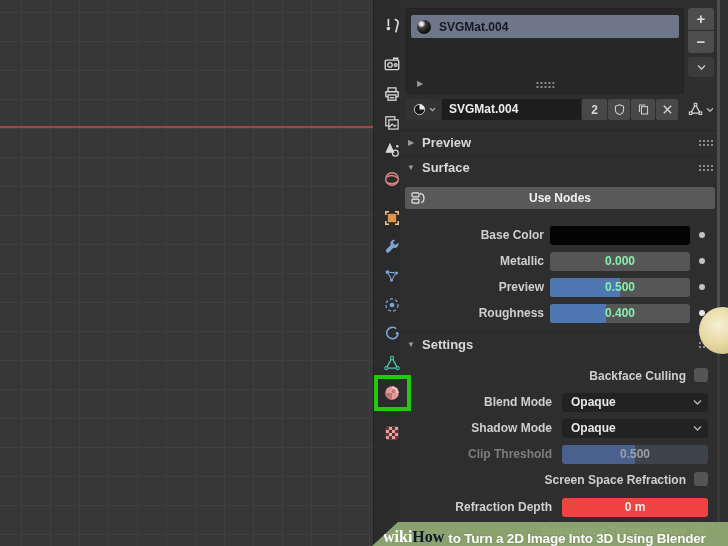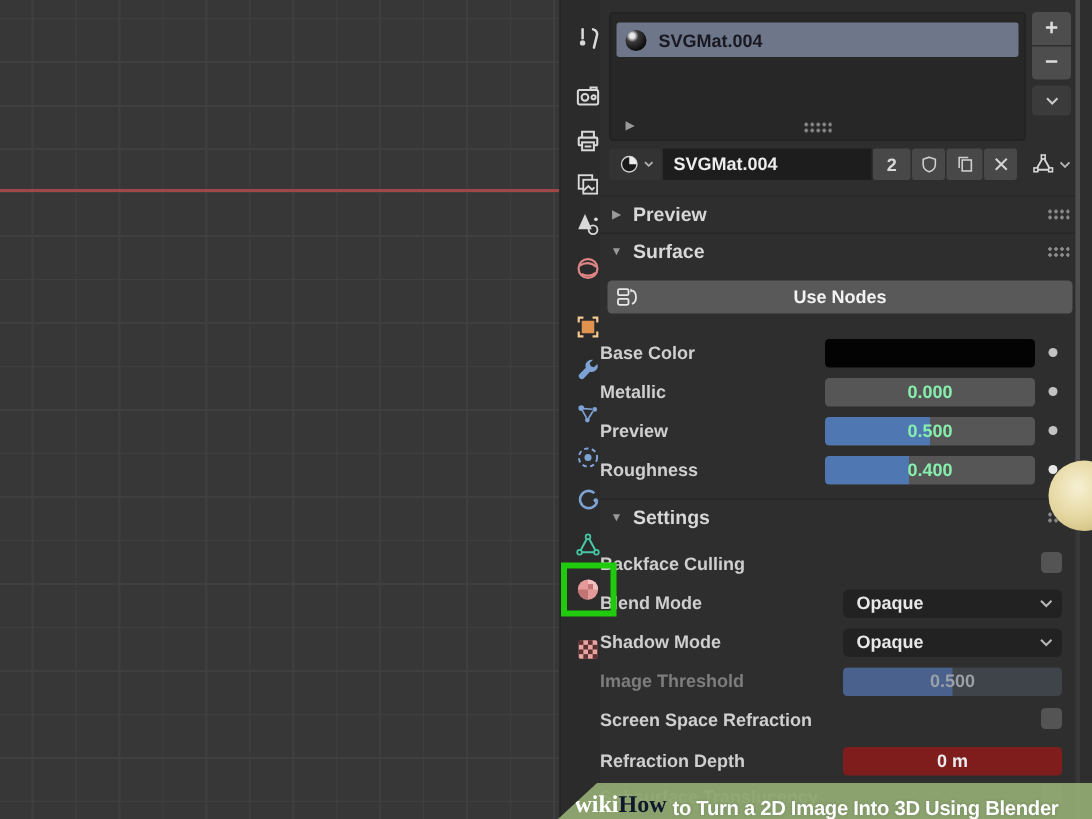--- a/index.html
+++ b/index.html
@@ -69,36 +69,36 @@
   .sect .arrow { width:22px; text-align:center; font-size:8px; color:#9a9a9a; }
   .sect .sect-label { font-size:13px; color:#d8d8d8; }
   .sect .grips { position:absolute; right:7px; top:8px; }
   .usenodes {
     position:absolute; left:5px; top:187px; width:310px; height:22px;
     background:#595959; border-radius:3px;
   }
   .usenodes .un-label { display:block; text-align:center; line-height:22px; font-size:12px; color:#f2f2f2; }
   .usenodes svg { position:absolute; left:5px; top:3px; }
   
-  .flabel { position:absolute; font-size:12px; color:#cfcfcf; }
+  .flabel { position:absolute; font-size:12px; color:#cfcfcf; text-align:right; }
   .flabel.dim { color:#7d7d7d; }
   .swatch { position:absolute; left:150px; width:140px; height:19px; background:#030303; border-radius:3px; }
   .slider { position:absolute; left:150px; width:140px; height:19px; background:#565656; border-radius:3px; overflow:hidden; }
   .slider .fill { position:absolute; left:0; top:0; bottom:0; background:#4f78b2; }
   .slider .val { position:relative; display:block; text-align:center; line-height:19px; font-size:12px; color:#86efac; }
   .slider.disabled { left:162px; width:146px; background:#3f434a; }
   .slider.disabled .fill { background:#49618c; }
   .slider.disabled .val { color:#9aa0a8; }
   .keydot { position:absolute; left:299px; width:6px; height:6px; border-radius:50%; background:#c2c2c2; }
   .dropdown { position:absolute; left:162px; width:146px; height:19px; background:#222; border-radius:4px; }
   .dropdown .dd-val { display:block; font-size:12px; color:#e8e8e8; line-height:19px; padding-left:9px; }
   .dropdown svg { position:absolute; right:6px; top:6px; }
   .checkbox { position:absolute; left:294px; width:14px; height:14px; background:#545454; border-radius:3px; }
   .checkbox.dim { background:#454545; }
-  .valfield { position:absolute; left:162px; width:146px; height:19px; background:#7f1d1d; border-radius:3px; color:#ececec; font-size:12px; text-align:center; line-height:19px; }
+  .valfield { position:absolute; left:162px; width:146px; height:19px; background:#ef4444; border-radius:3px; color:#ececec; font-size:12px; text-align:center; line-height:19px; }
   .scrollbar { position:absolute; right:0; top:0; width:3px; height:546px; background:#383838; }
   .scrollbar .thumb { position:absolute; top:0; width:3px; height:330px; background:#4e4e4e; }
   
   .click-circle {
     position:absolute; left:699px; top:307px; width:47px; height:47px; border-radius:50%;
     background:radial-gradient(circle at 42% 38%, #f6f0d2 0%, #e6d8a2 50%, #c3b16f 100%);
     z-index:40;
   }
   .watermark {
     position:absolute; left:372px; top:522px; width:356px; height:24px;
@@ -379,21 +379,21 @@
   </div>
 
   <div class="flabel" style="top:421px; left:0; width:152px;">Shadow Mode</div>
   <div class="dropdown" style="top:419px;">
     <span class="dd-val">Opaque</span>
     <svg width="9" height="7" viewBox="0 0 9 7">
         <path d="M1 1.5 4.5 5 8 1.5" stroke="#b5b5b5" stroke-width="1.4" fill="none"></path>
       </svg>
   </div>
 
-  <div class="flabel dim" style="top:447px; left:0; width:152px;">Image Threshold</div>
+  <div class="flabel dim" style="top:447px; left:0; width:152px;">Clip Threshold</div>
   <div class="slider disabled" style="top:445px;">
     <span class="fill" style="width: 50%;"></span>
     <span class="val">0.500</span>
   </div>
 
   <div class="flabel" style="top:473px; left:0; width:286px;">Screen Space Refraction</div>
   <div class="checkbox" style="top:472px;"></div>
 
   <div class="flabel" style="top:500px; left:0; width:152px;">Refraction Depth</div>
   <div class="valfield" style="top:498px;">0 m</div>

